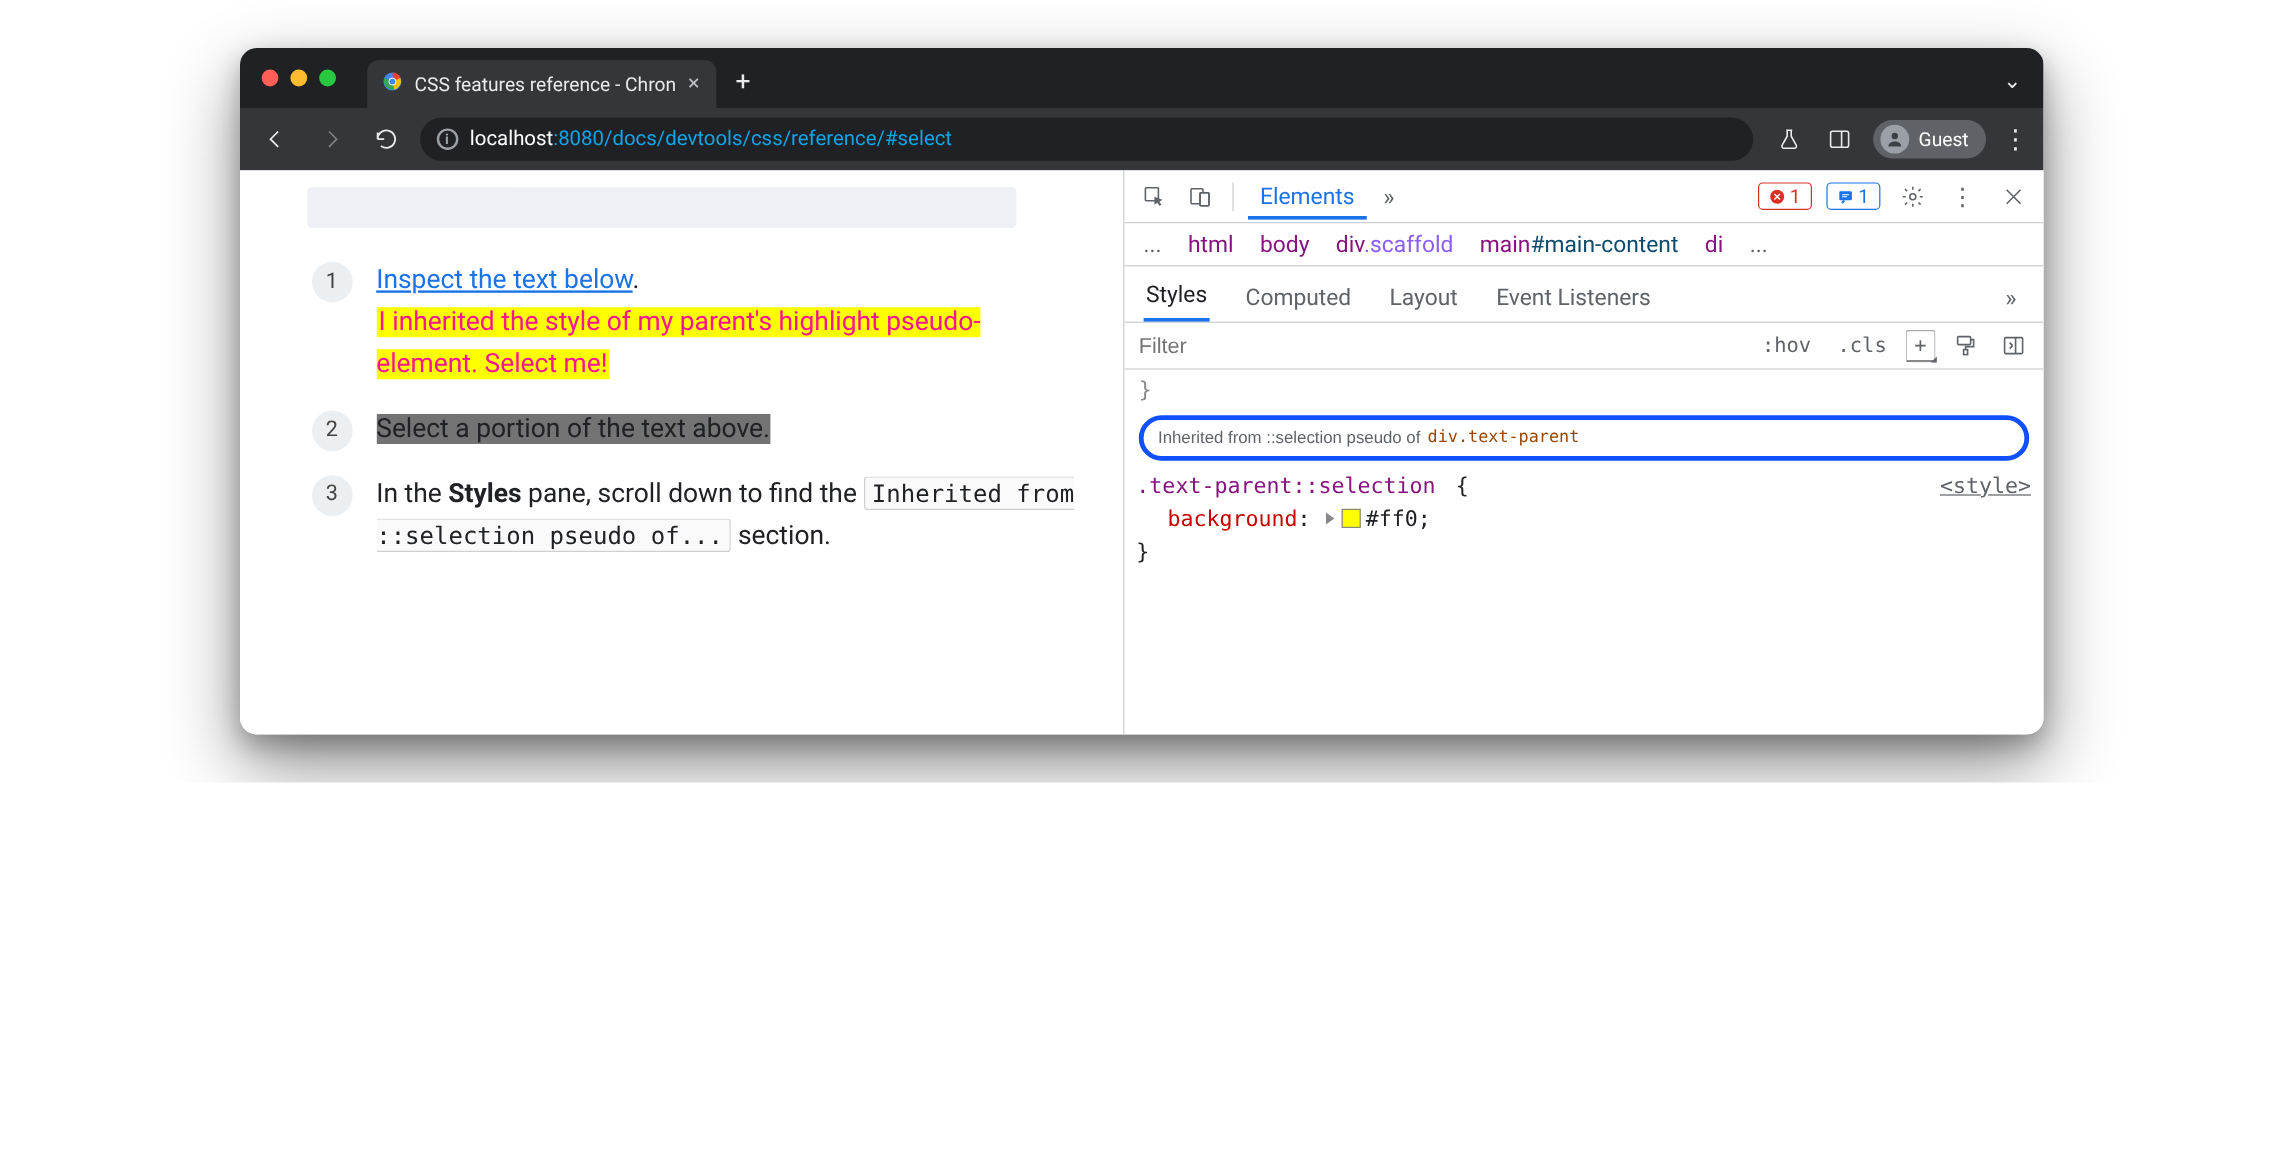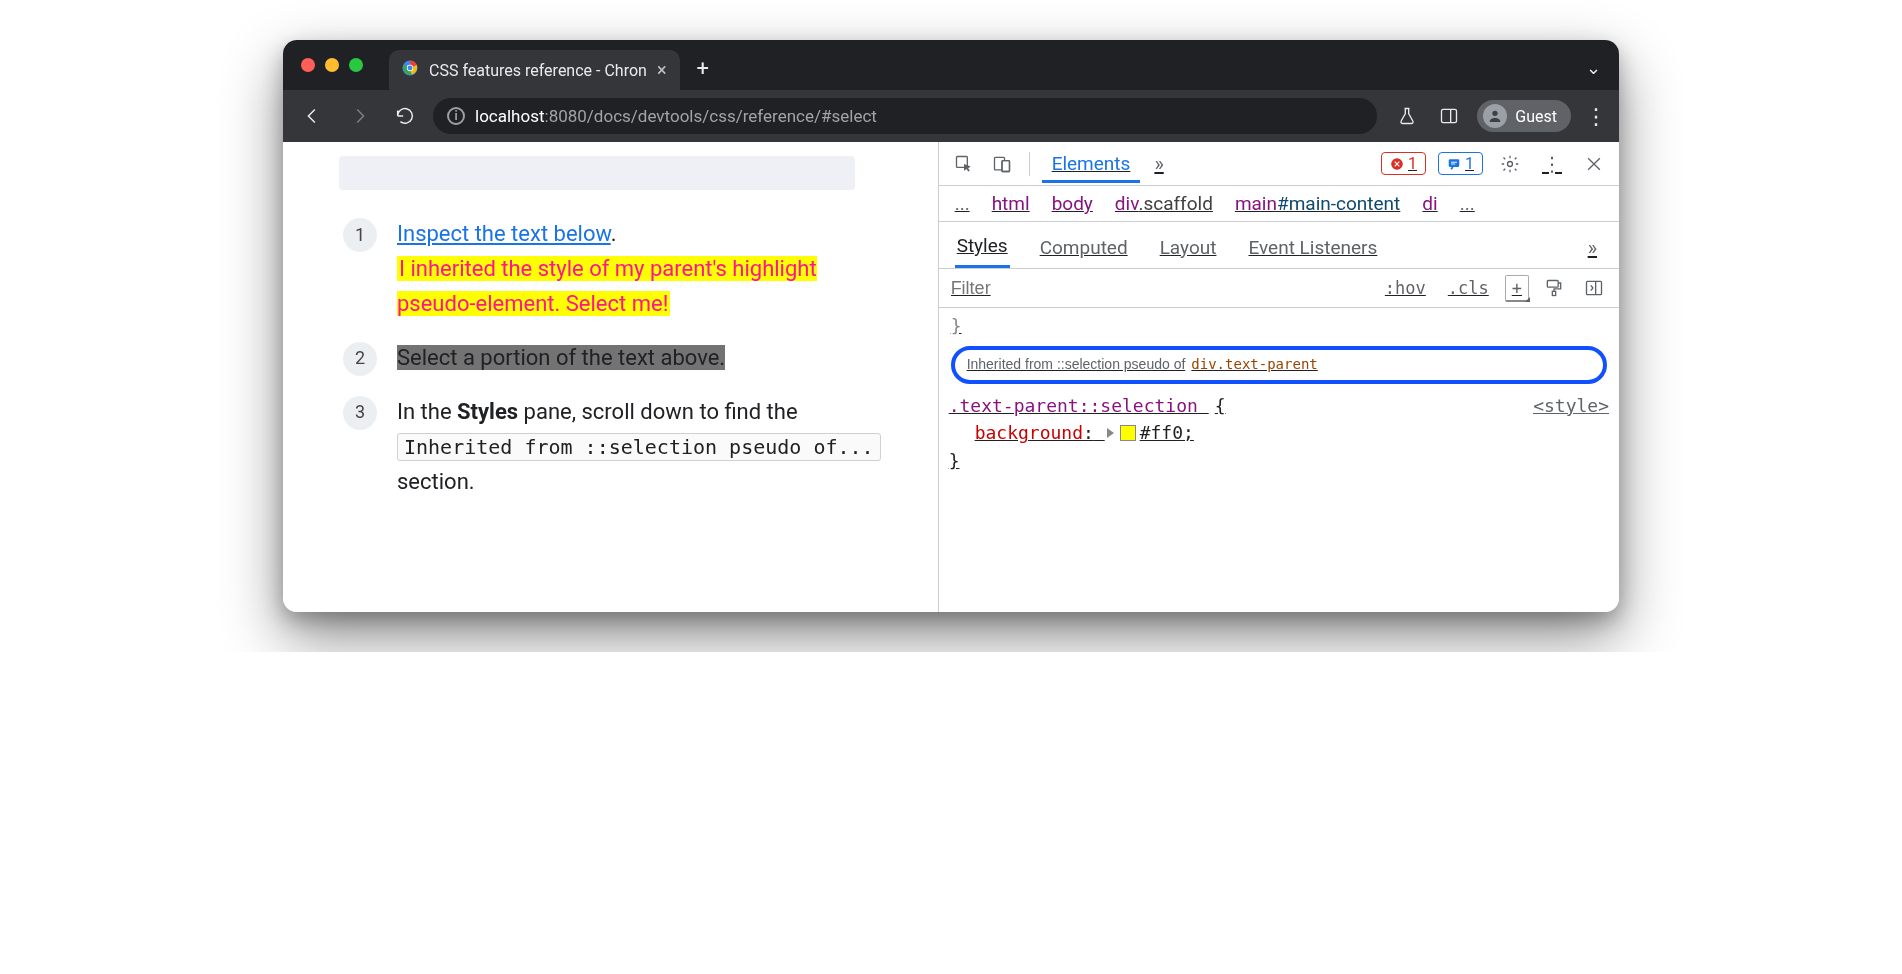--- a/index.html
+++ b/index.html
@@ -5,21 +5,21 @@
   * { box-sizing: border-box; margin: 0; padding: 0; }
   body {
     font-family: -apple-system, BlinkMacSystemFont, "Segoe UI", Roboto, sans-serif;
     background: #fff;
     display: flex;
     justify-content: center;
     align-items: flex-start;
     padding: 40px;
   }
   .window {
-    width: 1336px;
+    width: 1503px;
     border-radius: 14px;
     overflow: hidden;
     box-shadow: 0 25px 60px rgba(0,0,0,0.45), 0 8px 20px rgba(0,0,0,0.25);
     background: #fff;
   }
 
   
   .titlebar {
     background: #202124;
     display: flex;
@@ -62,21 +62,21 @@
     flex: 1; height: 36px; background: #202124; border-radius: 18px;
     display:flex; align-items:center; padding: 0 14px; gap: 10px;
     color: #e8eaed; font-size: 17px;
   }
   .info-icon {
     width: 18px; height: 18px; border: 2px solid #9aa0a6; border-radius: 50%;
     display:flex; align-items:center; justify-content:center;
     color:#9aa0a6; font-size:12px; font-weight:bold;
   }
   .url-host { color:#ffffff; }
-  .url-rest { color:#a3a3a3; }
+  .url-rest { color:#0ea5e9; }
   .right-icons { display:flex; align-items:center; gap: 14px; margin-left: 6px; }
   .icon-btn { color:#e8eaed; font-size:18px; cursor:pointer; display:flex; align-items:center; justify-content:center; width:28px; height:28px; }
   .guest-pill {
     display:flex; align-items:center; gap:8px;
     background:#5f6368; color:#fff; border-radius: 18px;
     padding: 4px 14px 4px 6px; font-size:16px;
   }
   .avatar { width:24px; height:24px; border-radius:50%; background:#9aa0a6; display:flex; align-items:center; justify-content:center; }
   .kebab { color:#e8eaed; font-size:22px; cursor:pointer; }
 
@@ -100,21 +100,21 @@
   .step-body { flex:1; }
   .link { color:#1a73e8; text-decoration: underline; cursor:pointer; }
   .highlight { background:#ffff00; color:#ff1493; padding: 0 2px; display:inline; }
   .sel-gray { background:#737373; }
   .code { font-family: "SFMono-Regular", Menlo, monospace; border:1px solid #d0d0d0; padding: 1px 6px; border-radius:3px; background:#fafafa; font-size:20px; }
 
   
   .devtools {
     flex:1; border-left: 1px solid #cacdd1;
     display:flex; flex-direction:column;
-    font-size: 18px; color:#202124;text-decoration:underline;
+    font-size: 18px; color:#202124;
   }
   .dt-topbar {
     display:flex; align-items:center; height: 44px;
     border-bottom: 1px solid #cacdd1; padding: 0 10px; gap: 8px;
   }
   .dt-icon { width:30px; height:30px; display:flex; align-items:center; justify-content:center; color:#5f6368; cursor:pointer; }
   .dt-vsep { width:1px; height:24px; background:#cacdd1; margin: 0 4px; }
   .dt-tab { padding: 8px 10px 6px; color:#202124; cursor:pointer; font-size:19px; }
   .dt-tab.active { color:#1a73e8; border-bottom: 3px solid #1a73e8; padding-bottom:5px; }
   .dt-more { font-size:20px; color:#5f6368; cursor:pointer; padding:0 6px; }
@@ -124,21 +124,21 @@
   .dt-right { margin-left:auto; display:flex; align-items:center; gap: 12px; }
 
   .breadcrumbs {
     display:flex; align-items:center; gap: 22px;
     padding: 6px 16px; border-bottom:1px solid #cacdd1;
     font-size:19px; color:#5f6368;
     white-space: nowrap; overflow: hidden;
   }
   .bc { cursor:pointer; }
   .bc .tag { color:#881280; }
-  .bc .cls { color:#404040; }
+  .bc .cls { color:#8b5cf6; }
   .bc .id  { color:#0c4a6e; }
   .ellipsis { color:#5f6368; }
 
   .dt-subtabs {
     display:flex; align-items:center; gap: 28px;
     padding: 6px 16px 0; border-bottom:1px solid #cacdd1;
     font-size:19px;
   }
   .sub-tab { padding: 6px 2px 8px; cursor:pointer; color:#5f6368; }
   .sub-tab.active { color:#202124; border-bottom: 3px solid #1a73e8; }

